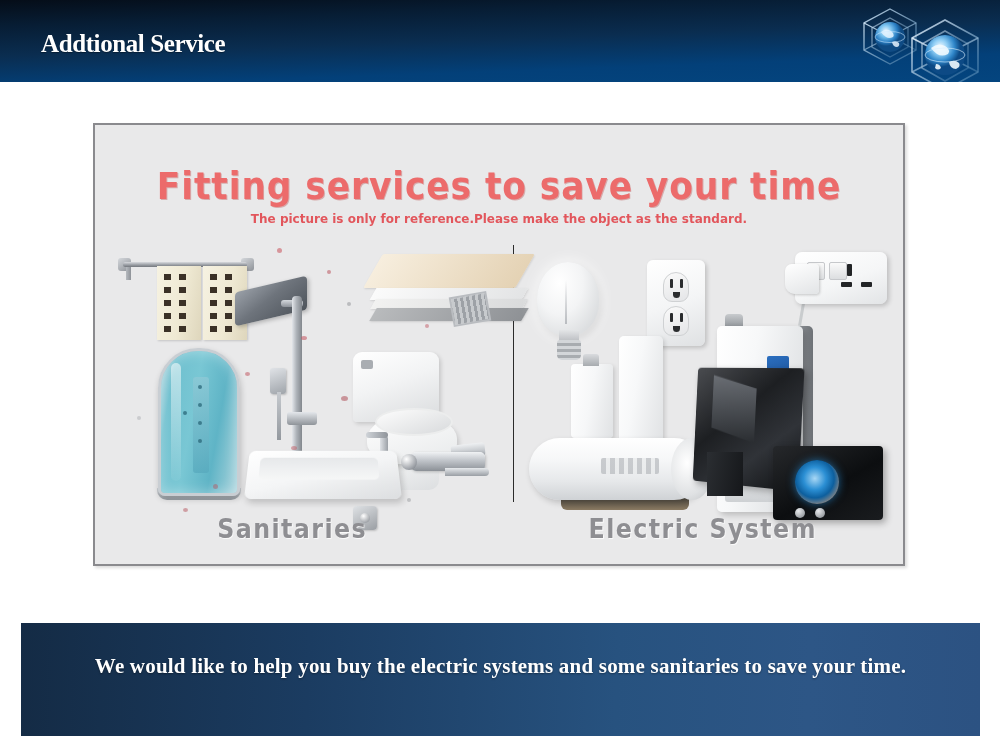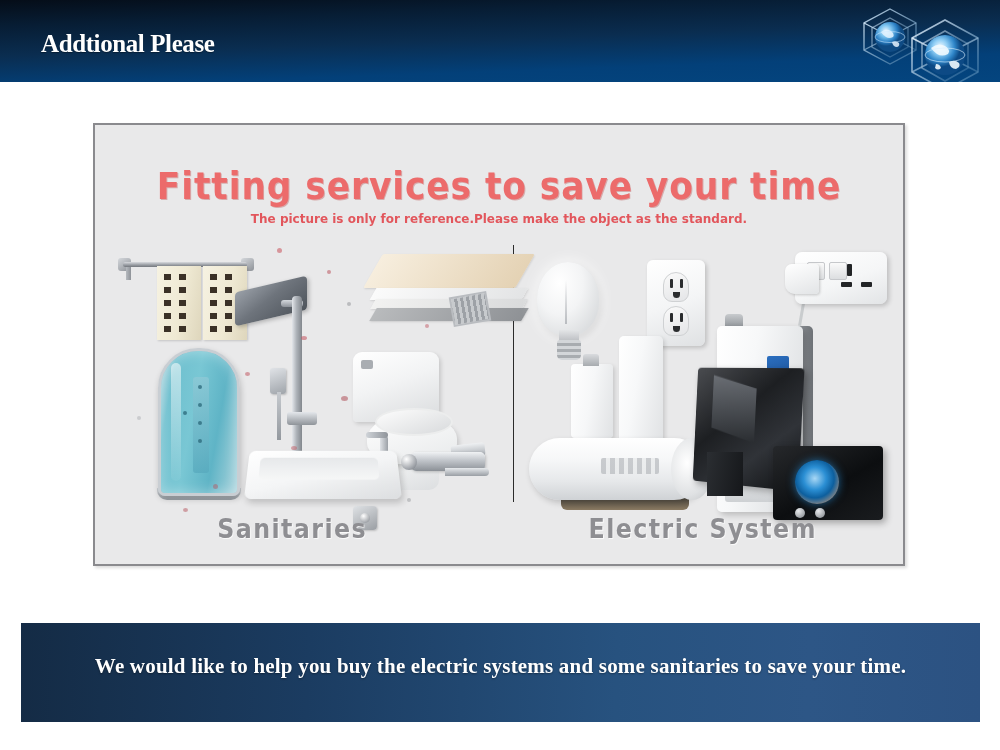--- a/index.html
+++ b/index.html
@@ -418,40 +418,40 @@
     border-radius:50%;
     background:radial-gradient(circle at 45% 42%, #a8d7f5 0%, #2b8fd4 32%, #0d5f9e 55%, #6f7e8a 72%, #c6ccd1 88%, #8d9398 100%);
     box-shadow:0 0 9px rgba(40,150,230,.6);
   }
   .hob-knob { position:absolute; width:10px; height:10px; border-radius:50%; top:62px;
               background:radial-gradient(circle at 35% 30%,#e8eaec,#7d8288); }
   .hob-k1 { left:22px; } .hob-k2 { left:42px; }
 
   
   .banner {
-    position:absolute; left:21px; top:623px; width:959px; height:99px;
+    position:absolute; left:21px; top:623px; width:959px; height:113px;
     background:linear-gradient(92deg,#142b45 0%, #1b3c61 30%, #27527f 62%, #2d5686 82%, #2c5282 100%);
     padding-left:44px;
   }
   .banner-text {
     position:absolute; left:0; right:0; top:31px;
     text-align:center;
     font-family:"Liberation Serif", serif;
     font-weight:bold; font-size:21px; color:#ffffff;
     letter-spacing:0.2px; white-space:nowrap;
     text-shadow:0 1px 2px rgba(0,0,0,.4);
   }
 </style>
 </head>
 <body>
 
 <div class="page">
 
   <div class="header">
-    <div class="header-title">Addtional Please</div>
+    <div class="header-title">Addtional Service</div>
 
     <div class="globes">
 
       <div class="globe-wrap globe-a">
         <svg width="72" height="72" viewBox="0 0 72 72">
           <defs>
             <radialGradient id="gA" cx="36%" cy="30%">
               <stop offset="0%" stop-color="#eaf6ff"></stop>
               <stop offset="38%" stop-color="#7ec4ef"></stop>
               <stop offset="75%" stop-color="#2a7fc4"></stop>

